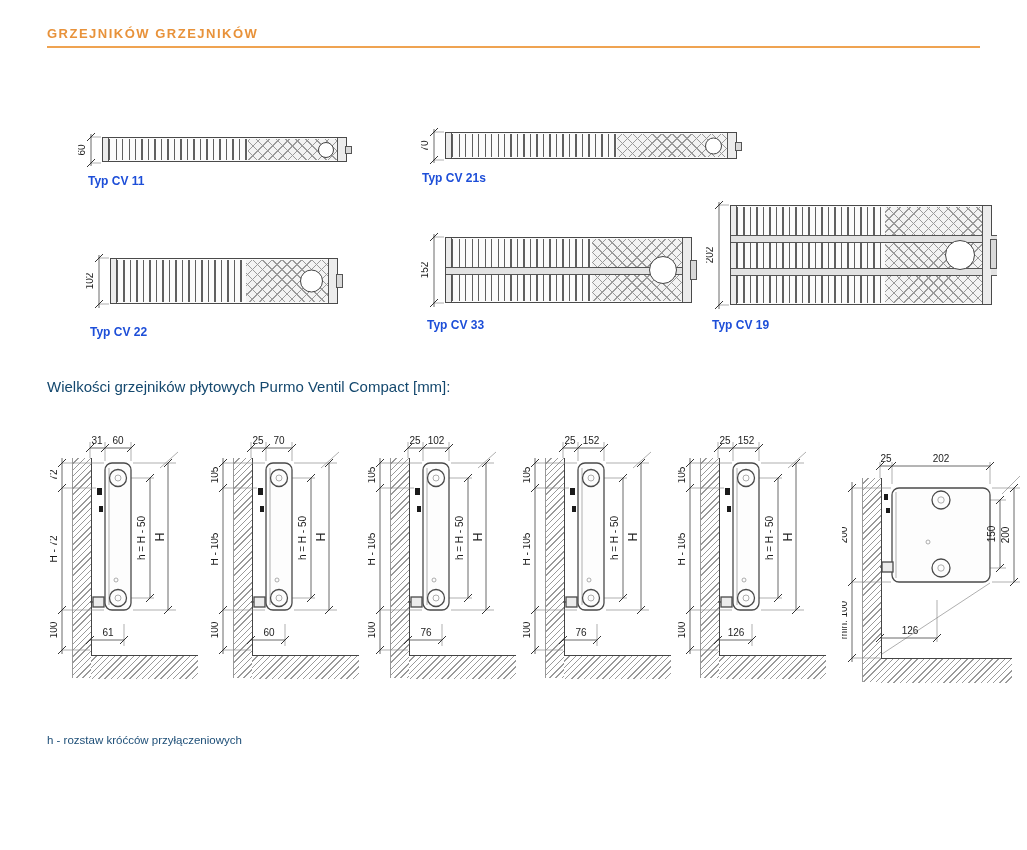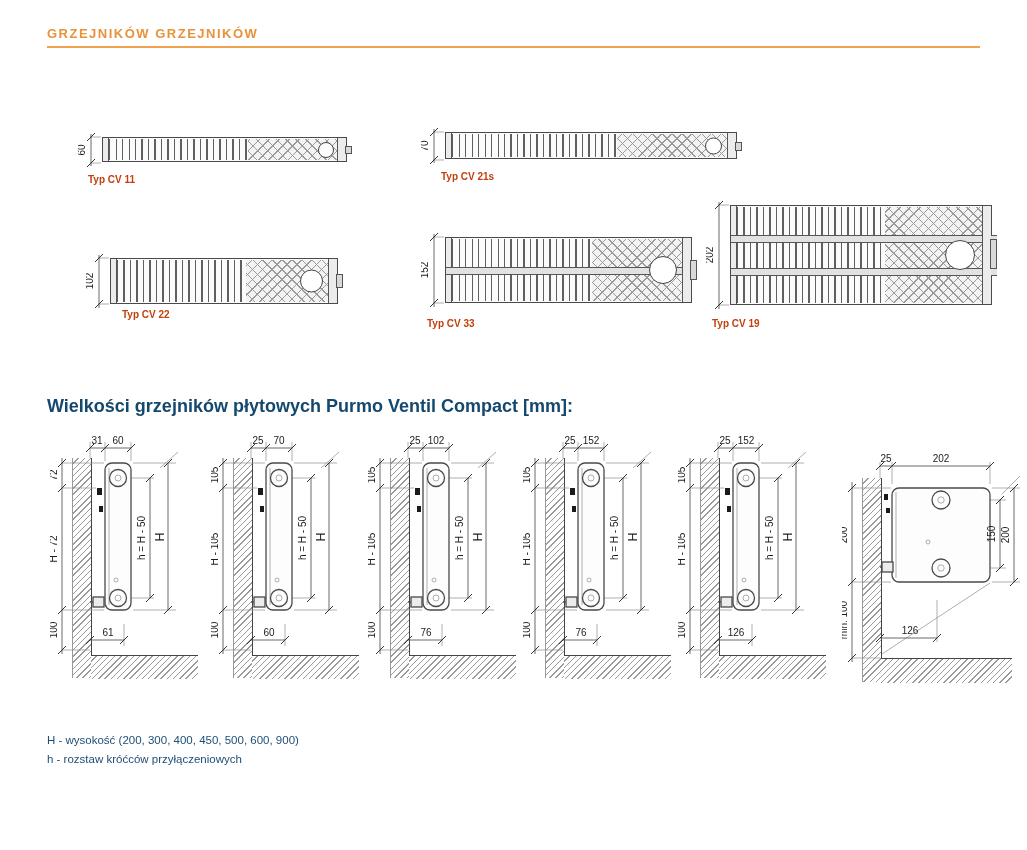--- a/index.html
+++ b/index.html
@@ -6,28 +6,28 @@
   body{width:1027px;height:850px;position:relative;overflow:hidden;
        font-family:"Liberation Sans",sans-serif;}
   .abs{position:absolute;}
 
   
   .page-title{left:47px;top:26px;font-size:13px;font-weight:bold;
       letter-spacing:1.5px;color:#E8923A;}
   .title-rule{left:47px;top:46px;width:933px;height:2px;background:#EFA351;}
 
   
-  .section-heading{left:47px;top:396px;font-size:18px;font-weight:bold;color:#14486E;}
+  .section-heading{left:47px;top:378px;font-size:15px;font-weight:normal;color:#14486E;}
 
   
   .legend{left:47px;top:731px;font-size:11.5px;color:#1D4E77;line-height:19px;}
 
   
   .tv{position:absolute;}
-  .tv-label{position:absolute;left:10px;font-size:10px;font-weight:bold;color:#c2410c;white-space:nowrap;}
+  .tv-label{position:absolute;left:10px;font-size:12px;font-weight:bold;color:#1d4ed8;white-space:nowrap;}
   .tvbody{position:absolute;border:1.3px solid #4a4a4a;background:#fbfbfb;box-sizing:border-box;}
   .cap{position:absolute;left:0;top:0;bottom:0;width:5px;background:#ececec;border-right:1px solid #555;}
   .rcap{position:absolute;right:0;top:0;bottom:0;width:8px;background:#ececec;border-left:1px solid #555;}
   .fins{position:absolute;left:6px;top:1px;bottom:1px;width:57%;
       background:repeating-linear-gradient(90deg,#5f5f5f 0 1.1px,transparent 1.1px 6.5px);}
   .zig{position:absolute;left:calc(57% + 6px);right:9px;top:1px;bottom:1px;background:#f3f3f3;
       background-image:repeating-linear-gradient(45deg,transparent 0 6px,#9a9a9a 6px 7px),
                        repeating-linear-gradient(-45deg,transparent 0 6px,#9a9a9a 6px 7px);}
   .band{position:absolute;left:0;right:-6px;height:6px;background:#e2e2e2;
       border-top:1px solid #555;border-bottom:1px solid #555;}
@@ -89,39 +89,39 @@
     <text class="n" x="7" y="19" text-anchor="middle" transform="rotate(-90 7 19)">70</text>
   </svg>
   <div class="tvbody" style="left:24px;top:5px;width:292px;height:27px;">
     <div class="cap"></div>
     <div class="fins"></div>
     <div class="zig"></div>
     <div class="rcap"></div>
     <div class="tvcirc" style="right:14px;width:15px;height:15px;"></div>
     <div class="nub"></div>
   </div>
-  <div class="tv-label" style="top:44px;left:20px;">Typ CV 21s</div>
+  <div class="tv-label" style="top:44px;left:1px;">Typ CV 21s</div>
 </div>
 
 <div class="tv" style="left:86px;top:253px;">
   <svg class="abs" style="left:0;top:0;" width="24" height="58" viewBox="0 0 24 58">
     <path class="e" d="M12 5 H23 M12 51 H23"></path>
       <path class="d" d="M13 2 V55"></path>
     <path class="t" d="M9 9 L17 1 M9 55 L17 47"></path>
     <text class="n" x="7" y="28" text-anchor="middle" transform="rotate(-90 7 28)">102</text>
   </svg>
   <div class="tvbody" style="left:24px;top:5px;width:228px;height:46px;">
     <div class="cap"></div>
     <div class="fins"></div>
     <div class="zig"></div>
     <div class="rcap"></div>
     <div class="tvcirc" style="right:14px;width:21px;height:21px;"></div>
     <div class="nub"></div>
   </div>
-  <div class="tv-label" style="top:56px;left:4px;margin-left:32px;">Typ CV 22</div>
+  <div class="tv-label" style="top:72px;left:4px;">Typ CV 22</div>
 </div>
 
 <div class="tv" style="left:421px;top:232px;">
   <svg class="abs" style="left:0;top:0;" width="24" height="78" viewBox="0 0 24 78">
     <path class="e" d="M12 5 H23 M12 71 H23"></path>
       <path class="d" d="M13 2 V75"></path>
     <path class="t" d="M9 9 L17 1 M9 75 L17 67"></path>
     <text class="n" x="7" y="38" text-anchor="middle" transform="rotate(-90 7 38)">152</text>
   </svg>
   <div class="tvbody" style="left:24px;top:5px;width:247px;height:66px;">
@@ -325,15 +325,14 @@
     <text class="n" x="99" y="12" text-anchor="middle">202</text>
     <text class="n" x="5" y="85" text-anchor="middle" transform="rotate(-90 5 85)">200</text>
     <text class="n" x="5" y="170" text-anchor="middle" transform="rotate(-90 5 170)">min. 100</text>
     <text class="n" x="153" y="84" text-anchor="middle" transform="rotate(-90 153 84)">150</text>
     <text class="n" x="167" y="85" text-anchor="middle" transform="rotate(-90 167 85)">200</text>
     <text class="n" x="68" y="184" text-anchor="middle">126</text>
   </svg>
 </div>
 
 <div class="abs legend">
-  <div>H - wysokość (200, 300, 400, 450, 500, 600, 900)</div>
   <div>h - rozstaw króćców przyłączeniowych</div>
 </div>
 
 </body></html>

